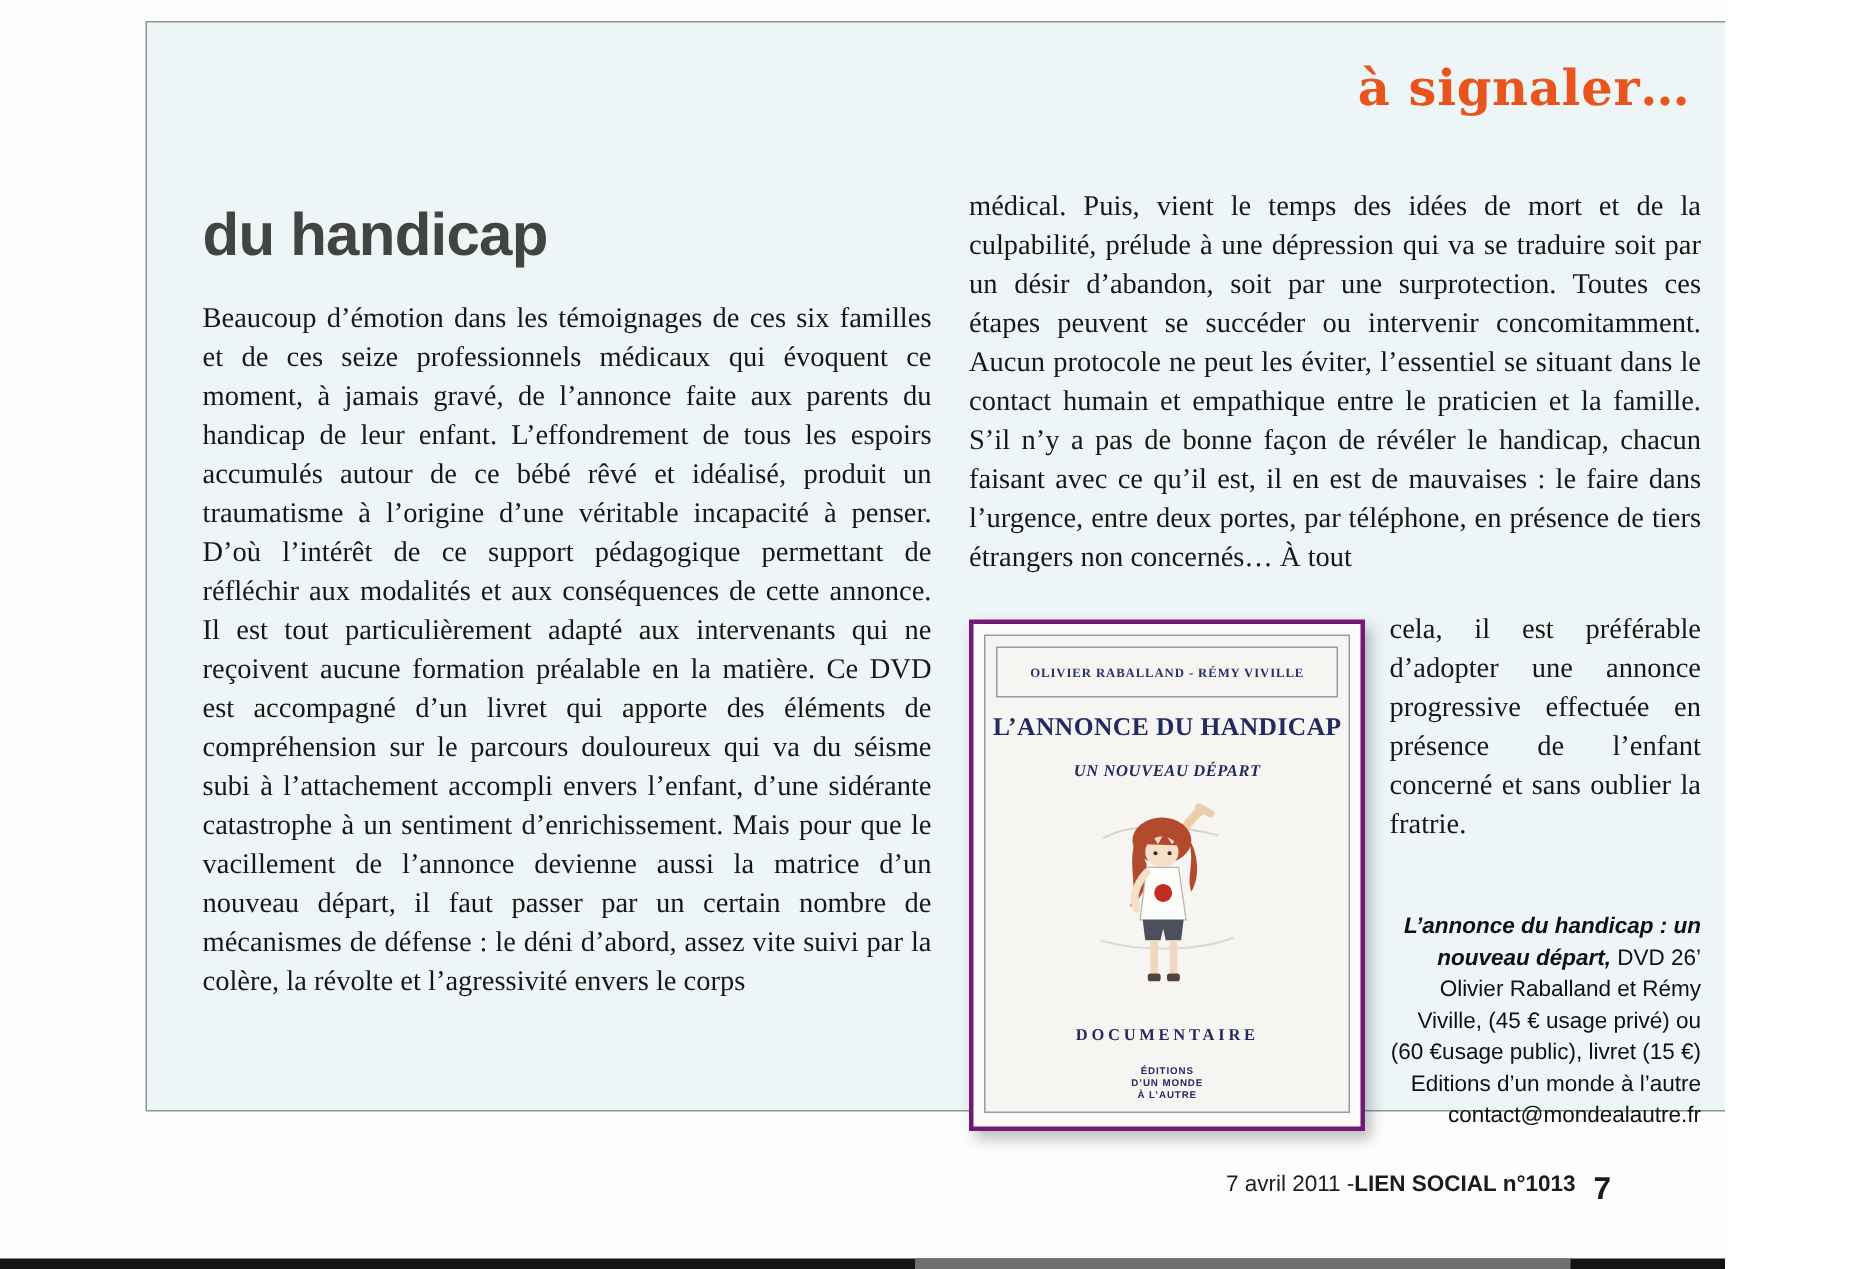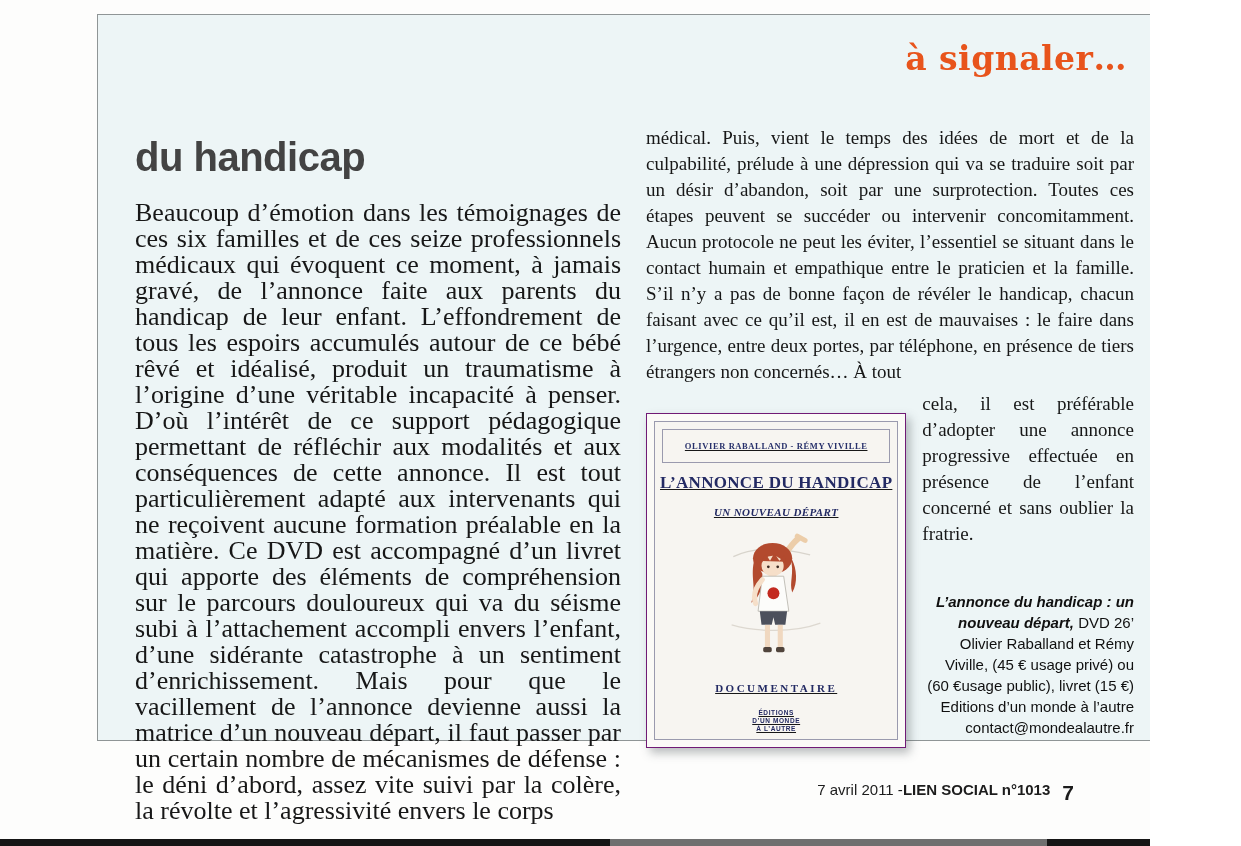--- a/index.html
+++ b/index.html
@@ -18,33 +18,32 @@
     font-family:"DejaVu Serif", serif; font-size:33px; font-weight:600;
     color:#e8541c; letter-spacing:0.5px;
   }
   .article-title {
     position:absolute; left:37px; top:70px;
     font-family:"Liberation Sans", sans-serif; font-size:40px; line-height:48px;
     font-weight:600; color:#434343; letter-spacing:-0.5px;
   }
   .col-left {
     position:absolute; left:37px; top:185px; width:486px;
-    font-size:26px; line-height:26px; text-align:justify; hyphens:auto;
+    font-size:19px; line-height:26px; text-align:justify; hyphens:auto;
   }
   .col-right {
     position:absolute; left:548px; top:110px; width:488px;
     font-size:19px; line-height:26px; text-align:justify; hyphens:auto;
   }
   .media-row { display:flex; margin-top:6px; }
   .dvd-photo {
     flex:0 0 202px; margin-top:22px; margin-right:16px;
-    background:#fbfaf7; border:1px solid #701a75;
+    background:#fbfaf7; border:3px solid #701a75;
     box-shadow:4px 5px 9px rgba(60,70,75,0.35);
     padding:7px;
-    text-decoration:underline;
   }
   .dvd-cover {
     border:1px solid #9a9aae; background:#f7f5f1;
     padding:7px 5px 6px 5px; text-align:center;
   }
   .dvd-authors {
     font-family:"Liberation Serif", serif; font-size:8.5px; font-weight:bold;
     color:#27306b; letter-spacing:0.6px;
     border:1px solid #9a9aae; padding:3px 1px; margin:0 2px;
     white-space:nowrap; overflow:hidden;
@@ -63,21 +62,21 @@
   .dvd-genre {
     margin-top:16px; font-family:"Liberation Serif", serif;
     font-size:11px; font-weight:bold; color:#232a63; letter-spacing:2.5px;
   }
   .dvd-publisher {
     margin-top:8px; font-family:"Liberation Sans", sans-serif;
     font-size:6.5px; line-height:8px; color:#232a63; font-weight:bold;
     letter-spacing:0.6px;
   }
   .side-stack { flex:1; }
-  .wrap-text { font-size:19px; line-height:26px; text-align:justify; hyphens:auto; }
+  .wrap-text { font-size:19px; line-height:26px; text-align:justify; hyphens:auto;margin-top:16px; }
   .caption {
     margin-top:44px; font-family:"Liberation Sans", sans-serif;
     font-size:15px; line-height:21px; color:#101010; text-align:right;
   }
   .caption .cap-bold { font-weight:bold; font-style:italic; }
   .caption .cap-line { display:block; }
   .footer {
     position:absolute; top:781px; right:76px;
     font-family:"Liberation Sans", sans-serif; font-size:15px; color:#1c1c1c;
     display:flex; align-items:flex-start;

